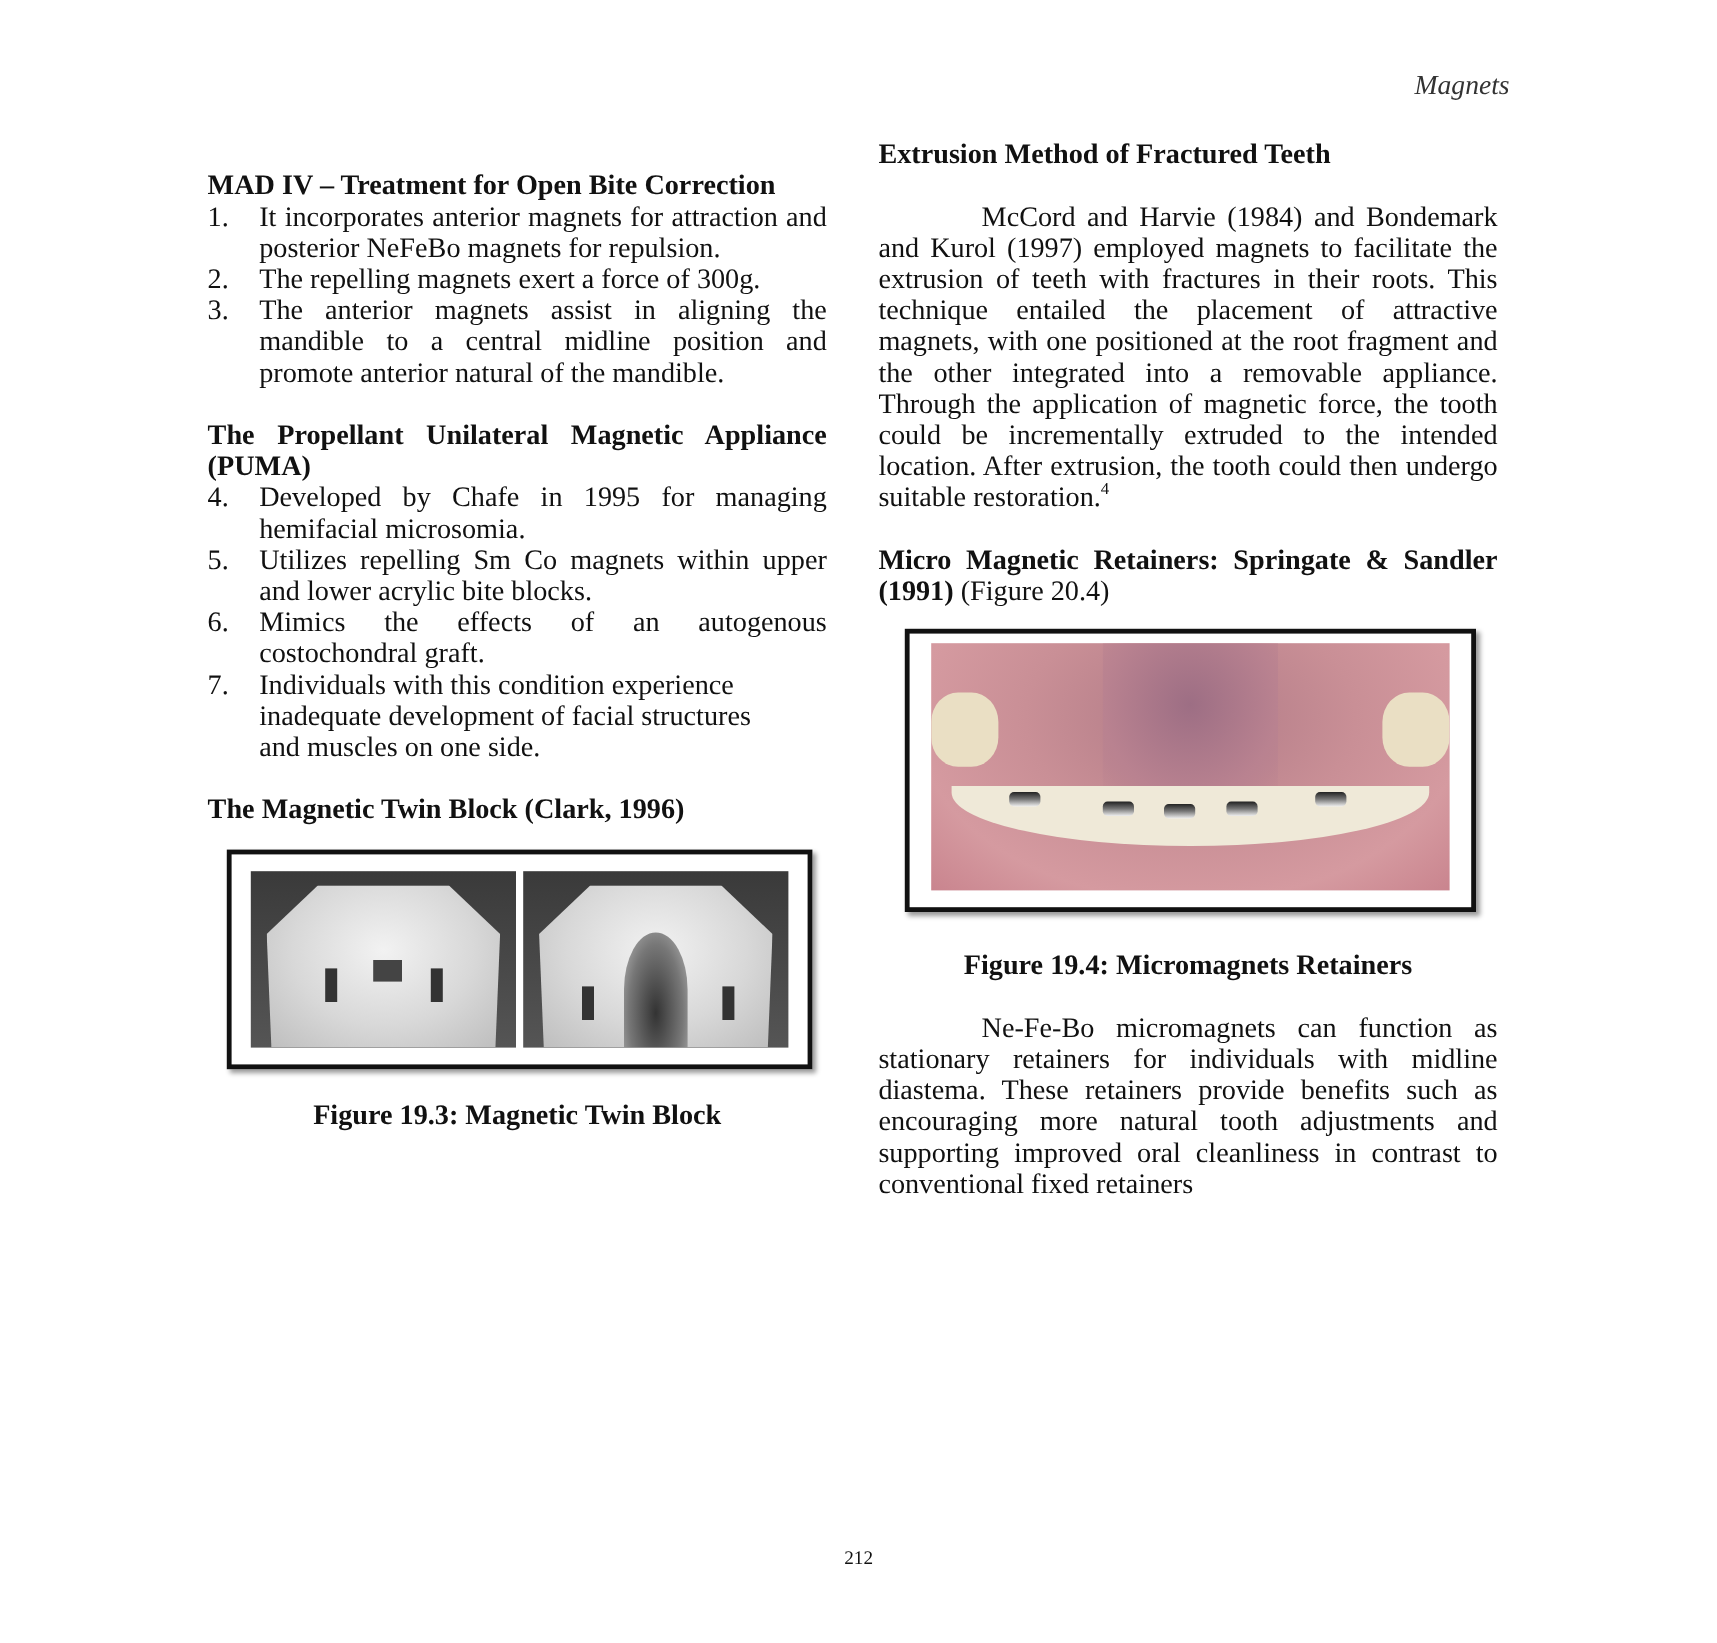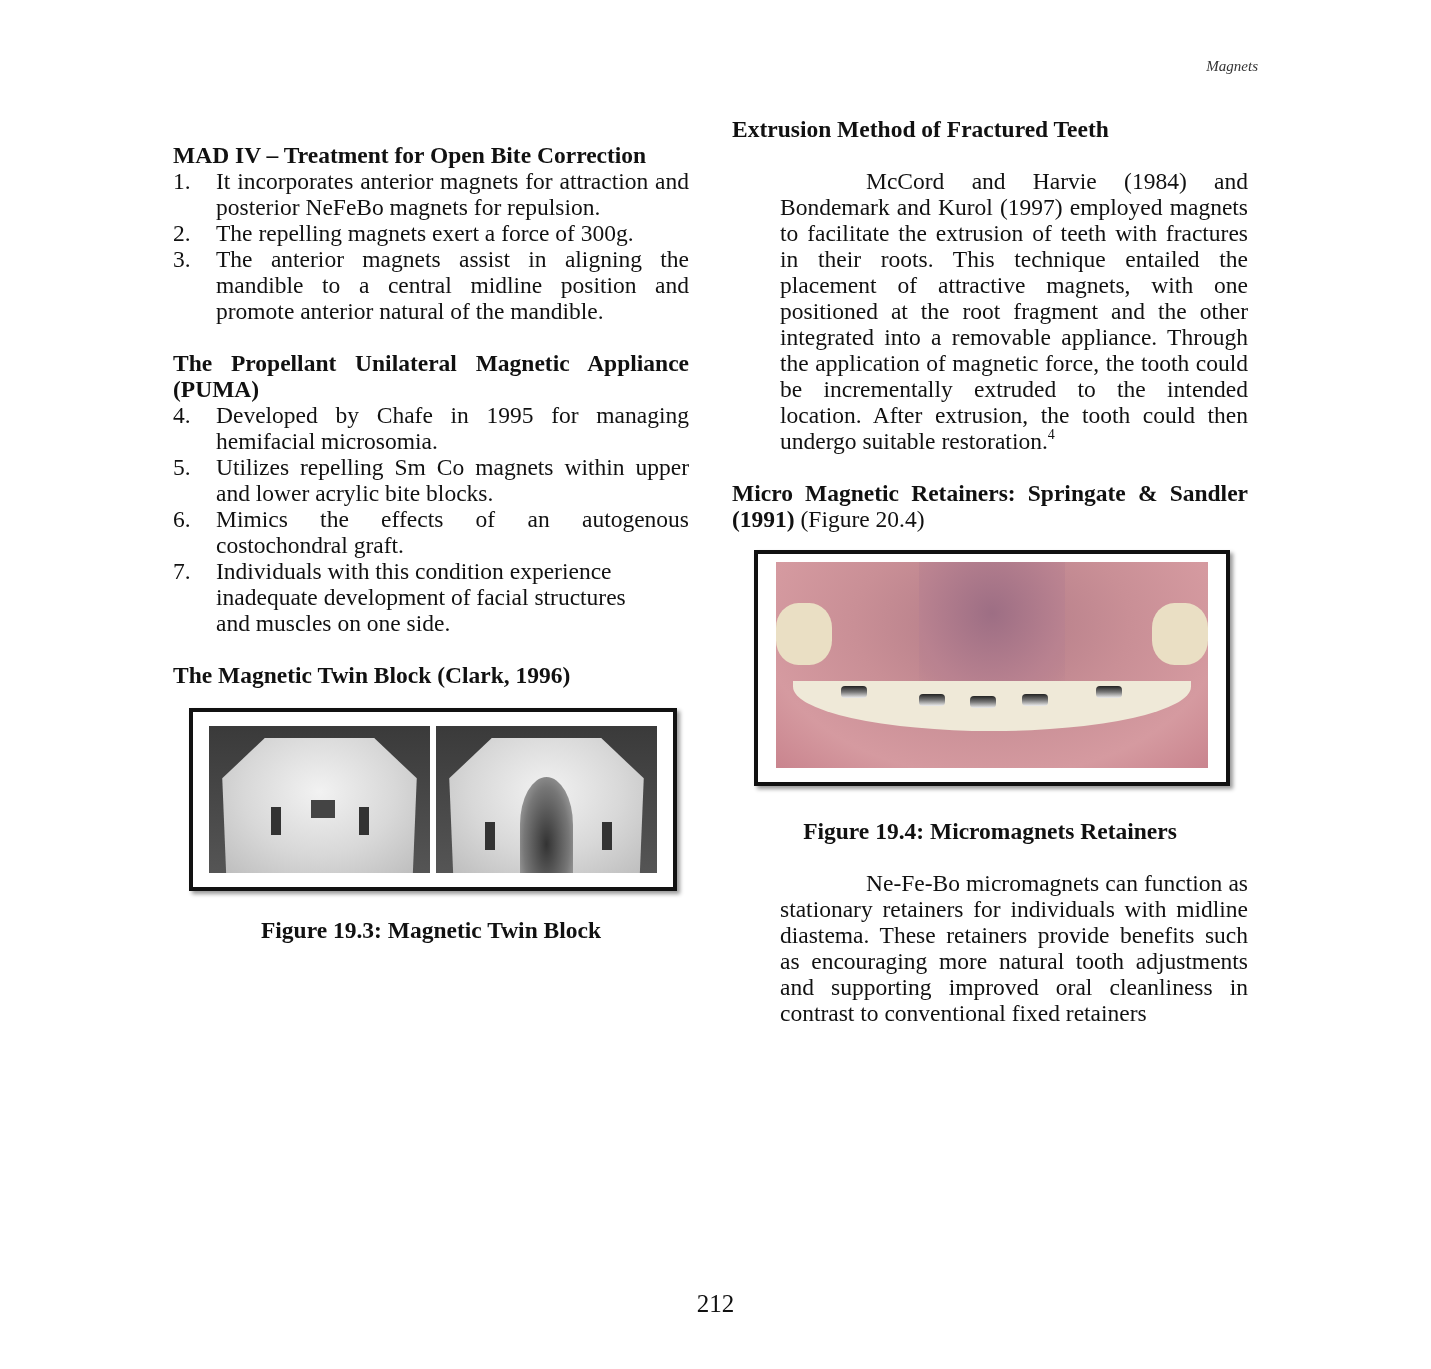--- a/index.html
+++ b/index.html
@@ -1,24 +1,24 @@
 <!DOCTYPE html>
 <html><head>
 <meta charset="utf-8">
 <style>
   html, body { margin: 0; padding: 0; background: #ffffff; }
   body { width: 1431px; height: 1369px; position: relative; overflow: hidden;
          font-family: "Liberation Serif", "DejaVu Serif", serif; color: #111; }
   .running-head { position: absolute; top: 58px; right: 173px; font-style: italic;
-                  font-size: 15px; color: #333; margin-left: 11px; }
+                  font-size: 23px; color: #333; margin-left: 11px; }
   .col { position: absolute; top: 116px; width: 516px; font-size: 23.5px; line-height: 26px; }
   .col-left { left: 173px; }
   .col-right { left: 732px; }
   .p { text-align: justify; margin: 0; }
-  .indent { text-indent: 86px; margin-left: 48px; }
+  .indent { text-indent: 86px; }
   .h { font-weight: bold; margin: 0; text-align: justify; }
   .hi { font-weight: bold; margin: 0; text-align: justify; }
   .gap { height: 26px; }
   ol { margin: 0; padding: 0; list-style: none; }
   ol li { position: relative; padding-left: 43px; text-align: justify; }
   ol li .num { position: absolute; left: 0; top: 0; }
   sup { font-size: 14px; line-height: 0; vertical-align: 10px; }
   .fig-frame { border: 4px solid #111; box-shadow: 3px 3px 4px #999; background: #fff;
                box-sizing: border-box; position: relative; }
   .fig1 { width: 488px; height: 183px; margin: 20px 0 0 16px; padding: 14px 16px; display: flex; gap: 6px; }
@@ -30,21 +30,21 @@
   .caption { font-weight: bold; text-align: center; margin: 0; }
   .fig2 { width: 476px; height: 236px; margin: 18px 0 0 22px; padding: 8px 18px 14px; }
   .fig2 .photo { width: 100%; height: 100%; position: relative; overflow: hidden;
                  background: radial-gradient(ellipse at 50% 30%, #b07a86 0%, #c98f96 45%, #d59aa0 75%, #c9848e 100%); }
   .fig2 .tongue { position: absolute; left: 33%; width: 34%; top: 0; height: 62%;
                   background: radial-gradient(ellipse at 50% 40%, #9d6e84 0%, #b98290 70%, transparent 100%); }
   .fig2 .teeth { position: absolute; left: 4%; right: 4%; top: 58%; height: 24%;
                  background: #efe9d8; border-radius: 0 0 50% 50% / 0 0 90% 90%; }
   .fig2 .molar { position: absolute; width: 13%; height: 30%; background: #eadfc4; border-radius: 40%; }
   .fig2 .mgt { position: absolute; width: 26px; height: 12px; background: linear-gradient(180deg,#222 0%,#777 50%,#eee 100%); border-radius: 4px; }
-  .page-num { position: absolute; top: 1290px; left: 0; right: 0; text-align: center; font-size: 25px; }
+  .page-num { position: absolute; top: 1290px; left: 0; right: 0; text-align: center; font-size: 16px; }
 </style>
 </head>
 <body>
 
 <div class="running-head">Magnets</div>
 
 <div class="col col-left">
   <div class="gap"></div>
 
   <p class="h">MAD IV – Treatment for Open Bite Correction</p>

